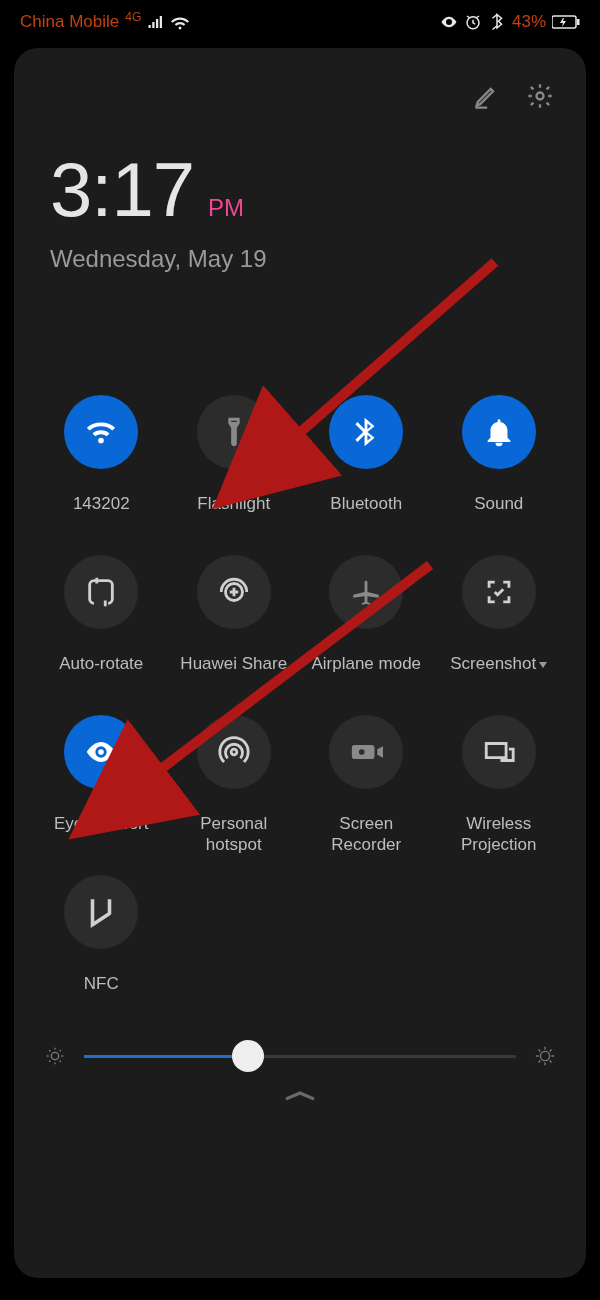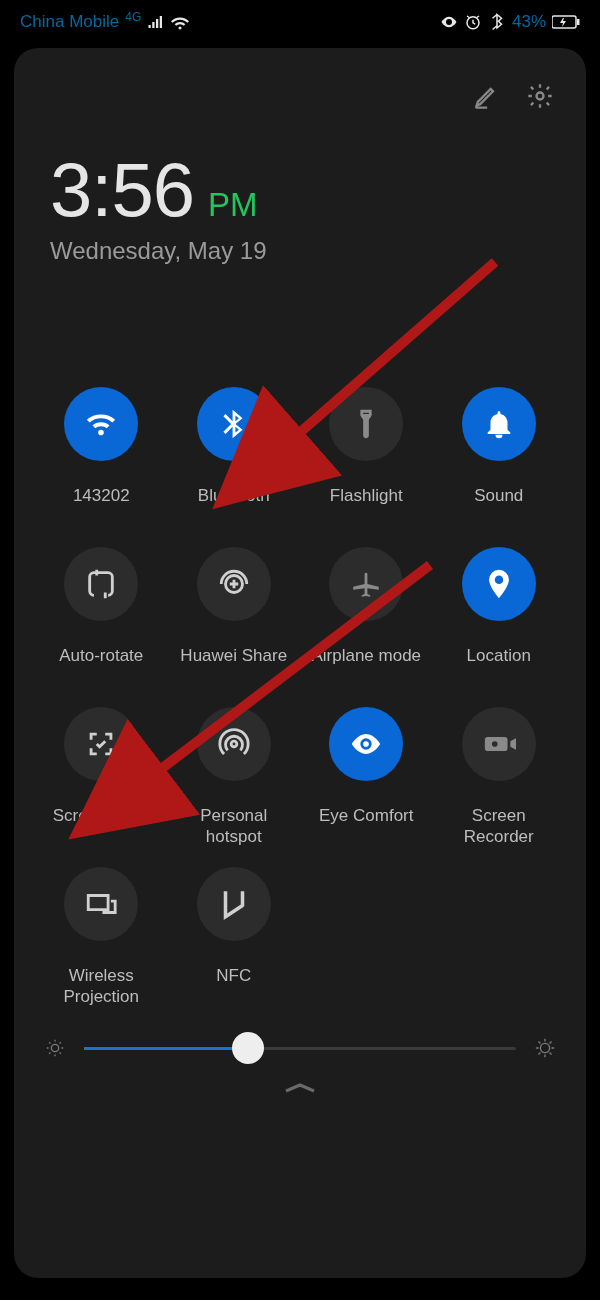--- a/index.html
+++ b/index.html
@@ -1,31 +1,31 @@
 <!DOCTYPE html>
 <html><head>
 <meta charset="utf-8">
 <style>
 html,body{margin:0;padding:0;background:#000;width:600px;height:1300px;font-family:-apple-system,Helvetica,Arial,sans-serif;color:#d0d0d0;overflow:hidden}
 .phone{width:600px;height:1300px;position:relative}
-.statusbar{height:36px;display:flex;align-items:center;justify-content:space-between;padding:4px 20px 0;font-size:17px;color:#0369a1}
+.statusbar{height:36px;display:flex;align-items:center;justify-content:space-between;padding:4px 20px 0;font-size:17px;color:#c2410c}
 .sb-left,.sb-right{display:flex;align-items:center;gap:6px}
 .sb-icon{width:18px;height:18px;fill:#e8e8e8}
 .net-sup{font-size:12px;position:relative;top:-5px}
 
 .panel{position:absolute;left:14px;right:14px;top:48px;bottom:22px;background:#1c1c1c;border-radius:24px;padding:0 20px;box-sizing:border-box}
 
 .topbar{display:flex;justify-content:flex-end;gap:26px;padding:34px 12px 10px}
 .topbar .ticon{width:28px;height:28px;stroke:#888;fill:none;stroke-width:2}
 
 .clock{padding:26px 16px 10px}
 .time-row{display:flex;align-items:baseline;gap:14px}
 .time-big{font-size:76px;font-weight:300;color:#e5e5e5;letter-spacing:-1px}
-.time-ampm{font-size:33px;color:#22c55e}
-.date{font-size:24px;color:#9a9a9a;margin-top:4px}
+.time-ampm{font-size:24px;color:#ec4899}
+.date{font-size:24px;color:#9a9a9a;margin-top:12px}
 
 .tiles{display:grid;grid-template-columns:repeat(4,1fr);gap:18px 6px;padding:112px 4px 16px}
 .tile{display:flex;flex-direction:column;align-items:center;gap:24px}
 .circle{width:74px;height:74px;border-radius:50%;background:#2c2c2c;display:flex;align-items:center;justify-content:center;cursor:pointer}
 .circle.on{background:#0967d6}
 .circle svg{width:34px;height:34px;fill:#8a8a8a}
 .circle.on svg{fill:#fff}
 .tlabel{font-size:17px;color:#bdbdbd;text-align:center;min-height:44px;line-height:1.25}
 .dd::after{content:"";display:inline-block;margin-left:3px;border-left:4px solid transparent;border-right:4px solid transparent;border-top:6px solid #9a9a9a;vertical-align:middle}
 
@@ -82,52 +82,52 @@
           <path d="M4 20l3-1 11-11-2-2L5 17l-1 3zM3 22h10"></path>
         </svg>
       <svg class="ticon" viewBox="0 0 24 24">
           <circle cx="12" cy="12" r="3"></circle>
           <path d="M12 2v3m0 14v3M4.2 4.2l2.1 2.1m11.4 11.4l2.1 2.1M2 12h3m14 0h3M4.2 19.8l2.1-2.1m11.4-11.4l2.1-2.1"></path>
         </svg>
     </div>
 
     <div class="clock">
       <div class="time-row">
-        <span class="time-big">3:56</span>
+        <span class="time-big">3:17</span>
         <span class="time-ampm">PM</span>
       </div>
       <div class="date">Wednesday, May 19</div>
     </div>
 
     <div class="tiles" id="tiles">
         <div class="tile">
           <div class="circle on">
             <svg viewBox="0 0 24 24">
               <path d="M12 20a2 2 0 100-4 2 2 0 000 4zm-6-7c3-3 9-3 12 0l-2 2c-2-2-6-2-8 0l-2-2zm-4-4c5-5 15-5 20 0l-2 2c-4-4-12-4-16 0l-2-2z"></path>
             </svg>
           </div>
           <div class="tlabel">143202</div>
         </div>
         <div class="tile">
+          <div class="circle">
+            <svg viewBox="0 0 24 24">
+              <path d="M8 2h8v4l-2 3v11a2 2 0 01-4 0V9L8 6V2zm2 2v1h4V4h-4z"></path>
+            </svg>
+          </div>
+          <div class="tlabel">Flashlight</div>
+        </div>
+        <div class="tile">
           <div class="circle on">
             <svg viewBox="0 0 24 24">
               <path d="M11 2v8L6 5l-1.5 1.5L10 12l-5.5 5.5L6 19l5-5v8l7-6-5-4 5-4-7-6zm2 4l2.5 2L13 10V6zm0 12v-4l2.5 2L13 18z"></path>
             </svg>
           </div>
           <div class="tlabel">Bluetooth</div>
         </div>
         <div class="tile">
-          <div class="circle">
-            <svg viewBox="0 0 24 24">
-              <path d="M8 2h8v4l-2 3v11a2 2 0 01-4 0V9L8 6V2zm2 2v1h4V4h-4z"></path>
-            </svg>
-          </div>
-          <div class="tlabel">Flashlight</div>
-        </div>
-        <div class="tile">
           <div class="circle on">
             <svg viewBox="0 0 24 24">
               <path d="M12 22a2.5 2.5 0 002.5-2.5h-5A2.5 2.5 0 0012 22zm6-6V11c0-3-2-5.5-5-6V4a1 1 0 00-2 0v1c-3 .5-5 3-5 6v5l-2 2v1h16v-1l-2-2z"></path>
             </svg>
           </div>
           <div class="tlabel">Sound</div>
         </div>
         <div class="tile">
           <div class="circle">
             <svg viewBox="0 0 24 24">
@@ -146,50 +146,42 @@
         </div>
         <div class="tile">
           <div class="circle">
             <svg viewBox="0 0 24 24">
               <path d="M21 14l-8-2V5a1 1 0 00-2 0v7l-8 2v2l8-1v4l-2 1v1l3-.5 3 .5v-1l-2-1v-4l8 1v-2z"></path>
             </svg>
           </div>
           <div class="tlabel">Airplane mode</div>
         </div>
         <div class="tile">
-          <div class="circle on">
-            <svg viewBox="0 0 24 24">
-              <path d="M12 2a7 7 0 00-7 7c0 5 7 13 7 13s7-8 7-13a7 7 0 00-7-7zm0 10a3 3 0 110-6 3 3 0 010 6z"></path>
-            </svg>
-          </div>
-          <div class="tlabel">Location</div>
-        </div>
-        <div class="tile">
           <div class="circle">
             <svg viewBox="0 0 24 24">
               <path fill="none" stroke="currentColor" stroke-width="2" d="M5 9V5h4M19 9V5h-4M5 15v4h4M19 15v4h-4M9 12l2 2 4-4"></path>
             </svg>
           </div>
           <div class="tlabel dd">Screenshot</div>
         </div>
         <div class="tile">
+          <div class="circle on">
+            <svg viewBox="0 0 24 24">
+              <path d="M12 5C6 5 2 12 2 12s4 7 10 7 10-7 10-7-4-7-10-7zm0 11a4 4 0 110-8 4 4 0 010 8zm0-6a2 2 0 100 4 2 2 0 000-4z"></path>
+            </svg>
+          </div>
+          <div class="tlabel">Eye Comfort</div>
+        </div>
+        <div class="tile">
           <div class="circle">
             <svg viewBox="0 0 24 24">
               <path fill="none" stroke="currentColor" stroke-width="2" d="M12 14a2 2 0 100-4 2 2 0 000 4zm-4.5 2.5a6 6 0 119 0M5 19a10 10 0 1114 0"></path>
             </svg>
           </div>
           <div class="tlabel">Personal hotspot</div>
-        </div>
-        <div class="tile">
-          <div class="circle on">
-            <svg viewBox="0 0 24 24">
-              <path d="M12 5C6 5 2 12 2 12s4 7 10 7 10-7 10-7-4-7-10-7zm0 11a4 4 0 110-8 4 4 0 010 8zm0-6a2 2 0 100 4 2 2 0 000-4z"></path>
-            </svg>
-          </div>
-          <div class="tlabel">Eye Comfort</div>
         </div>
         <div class="tile">
           <div class="circle">
             <svg viewBox="0 0 24 24">
               <path d="M4 7h12a2 2 0 012 2v6a2 2 0 01-2 2H4a2 2 0 01-2-2V9a2 2 0 012-2zm16 3l4-2v8l-4-2v-4zM7 12a2 2 0 104 0 2 2 0 00-4 0z"></path>
             </svg>
           </div>
           <div class="tlabel">Screen Recorder</div>
         </div>
         <div class="tile">

